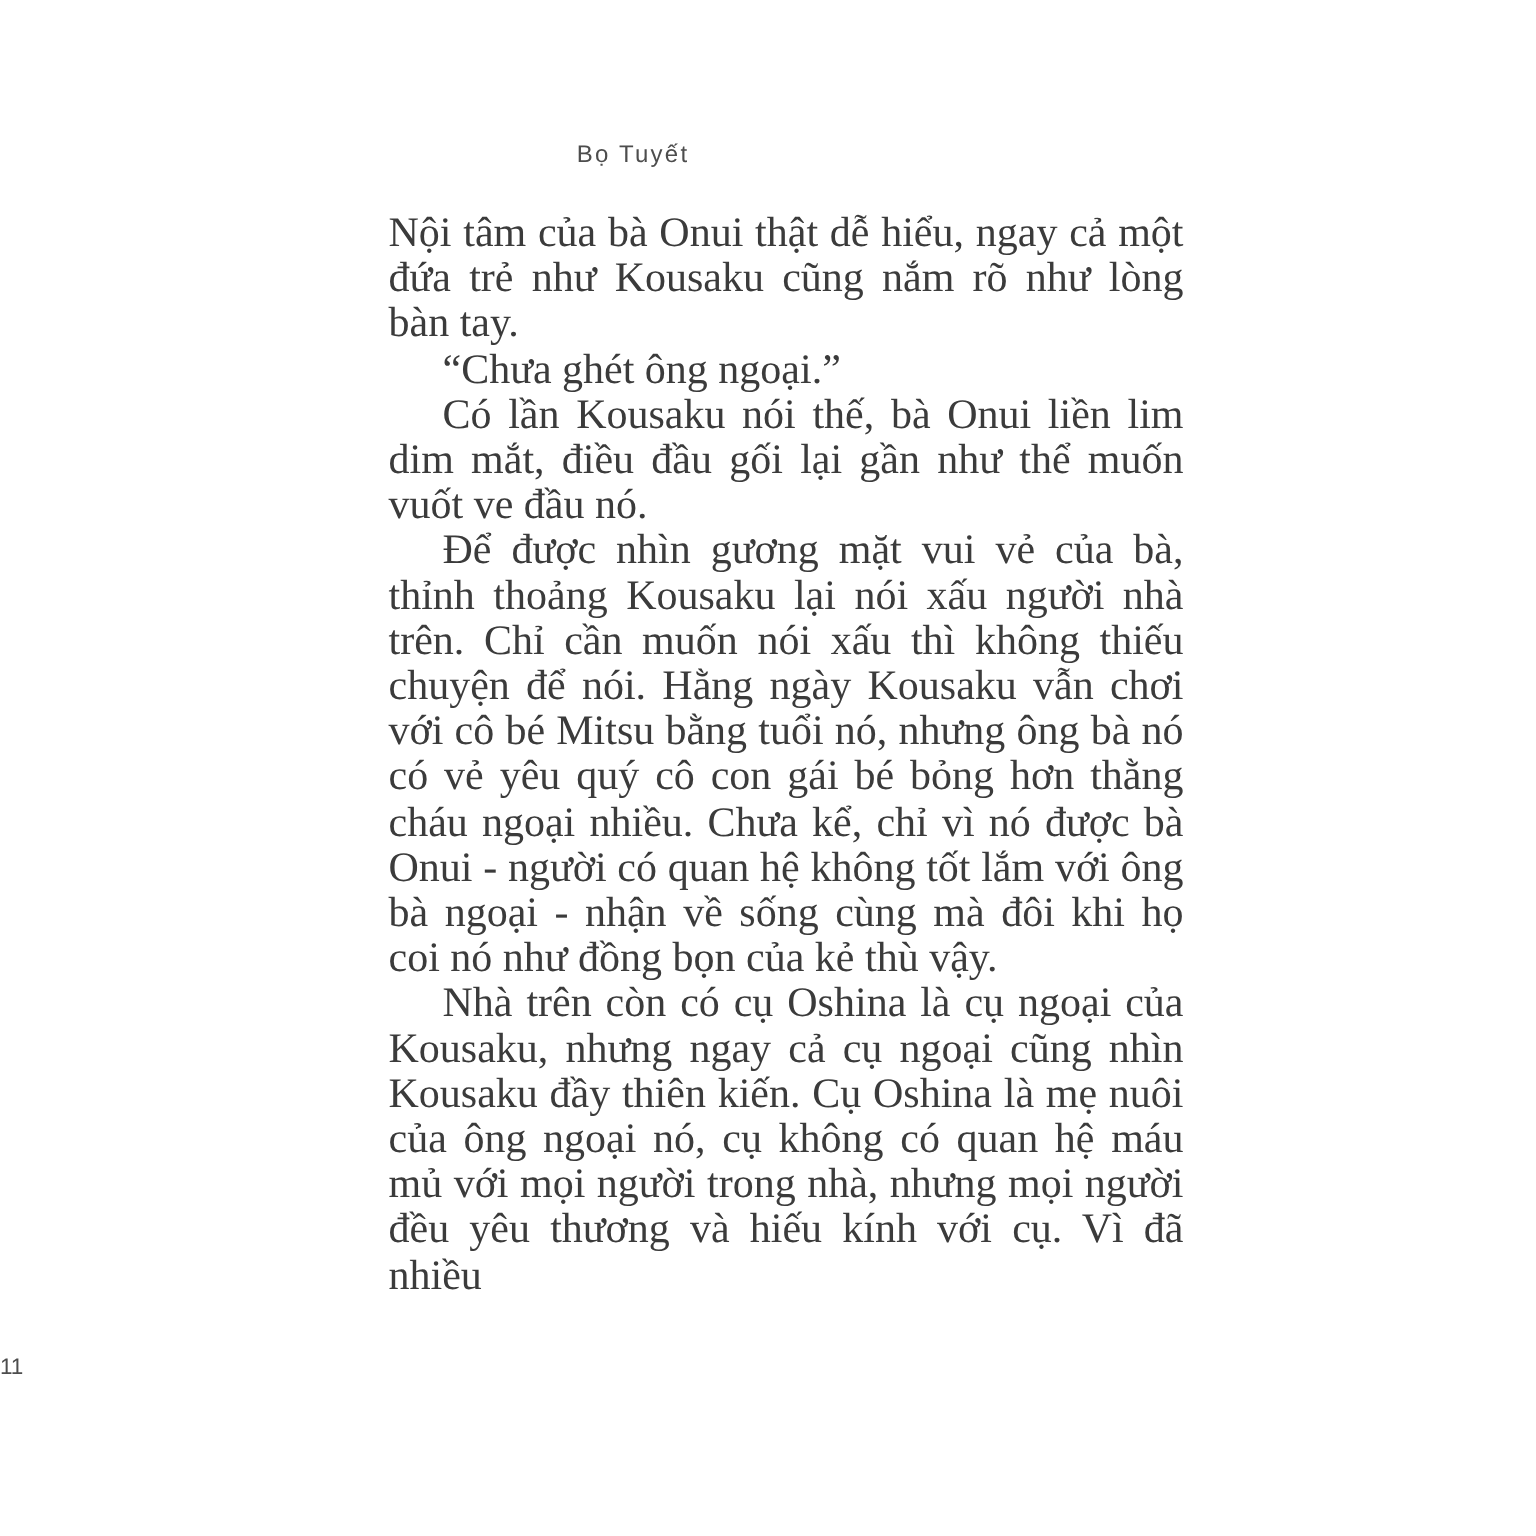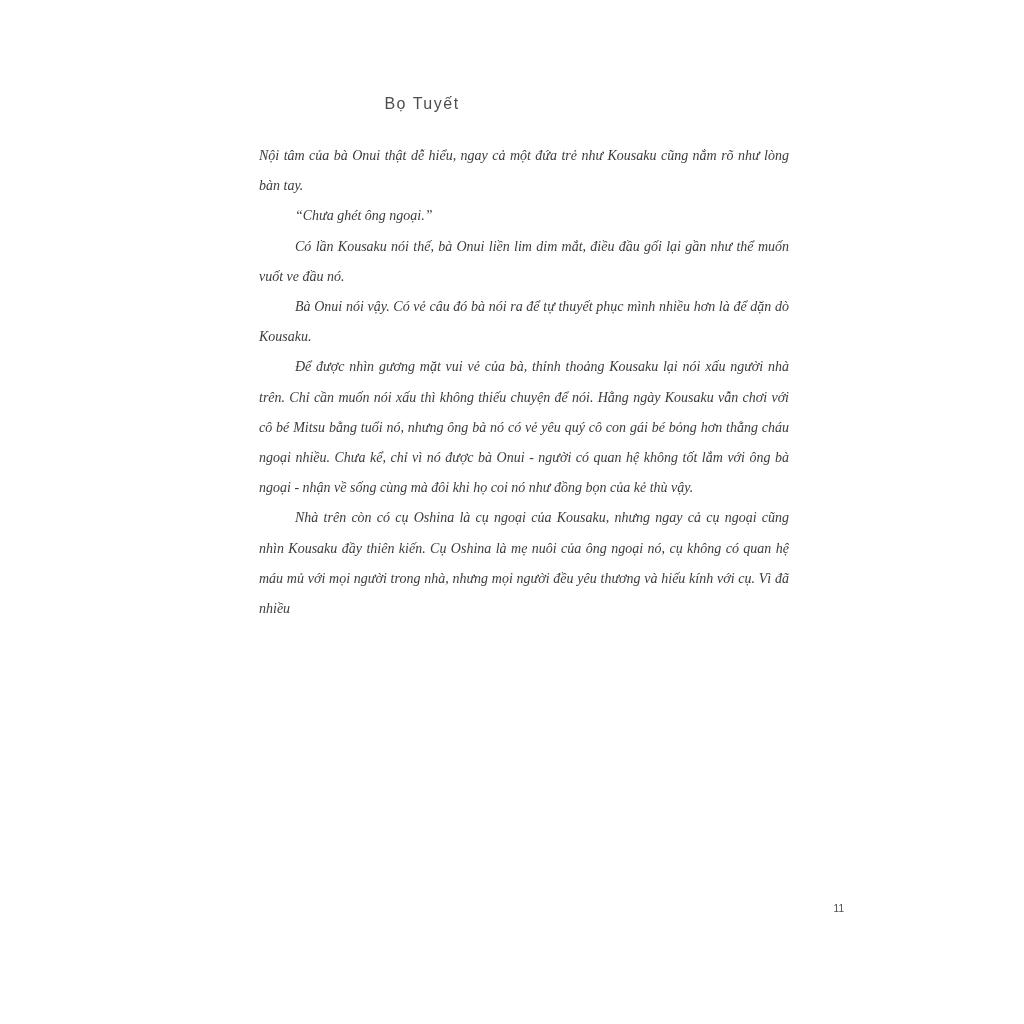--- a/index.html
+++ b/index.html
@@ -28,57 +28,55 @@
     font-family: "Liberation Sans", "DejaVu Sans", sans-serif;
     font-size: 16px;
     letter-spacing: 1.5px;
     color: #4d4d4d;
   }
   .text-block {
     position: absolute;
     left: 259px;
     top: 141px;
     width: 530px;
-    font-size: 14px;
+    font-size: 28px;
     line-height: 30.2px;
     color: #3b3b3b;
     text-align: justify;
     text-justify: inter-word;
-    font-style: italic;
   }
   .text-block p {
     margin: 0;
     padding: 0;
     text-indent: 36px;
   }
   .text-block p.no-indent {
     text-indent: 0;
   }
   .page-number {
     position: absolute;
     top: 903px;
     left: 0;
     width: 100%;
-    text-align: right;
+    text-align: left;
     font-family: "Liberation Sans", "DejaVu Sans", sans-serif;
-    font-size: 10px;
+    font-size: 15px;
     color: #4d4d4d;
   }
 </style>
 </head>
 <body>
 
 <div class="page">
 
   <div class="running-header">Bọ Tuyết</div>
 
   <div class="text-block">
     <p class="no-indent">Nội tâm của bà Onui thật dễ hiểu, ngay cả một đứa trẻ như Kousaku cũng nắm rõ như lòng bàn tay.</p>
     <p>“Chưa ghét ông ngoại.”</p>
     <p>Có lần Kousaku nói thế, bà Onui liền lim dim mắt, điều đầu gối lại gần như thể muốn vuốt ve đầu nó.</p>
-    <p>Bà Onui nói vậy. Có vẻ câu đó bà nói ra để tự thuyết phục mình nhiều hơn là để dặn dò Kousaku.</p>
     <p>Để được nhìn gương mặt vui vẻ của bà, thỉnh thoảng Kousaku lại nói xấu người nhà trên. Chỉ cần muốn nói xấu thì không thiếu chuyện để nói. Hằng ngày Kousaku vẫn chơi với cô bé Mitsu bằng tuổi nó, nhưng ông bà nó có vẻ yêu quý cô con gái bé bỏng hơn thằng cháu ngoại nhiều. Chưa kể, chỉ vì nó được bà Onui - người có quan hệ không tốt lắm với ông bà ngoại - nhận về sống cùng mà đôi khi họ coi nó như đồng bọn của kẻ thù vậy.</p>
     <p>Nhà trên còn có cụ Oshina là cụ ngoại của Kousaku, nhưng ngay cả cụ ngoại cũng nhìn Kousaku đầy thiên kiến. Cụ Oshina là mẹ nuôi của ông ngoại nó, cụ không có quan hệ máu mủ với mọi người trong nhà, nhưng mọi người đều yêu thương và hiếu kính với cụ. Vì đã nhiều</p>
   </div>
 
   <div class="page-number">11</div>
 
 </div>
 
 </body></html>

